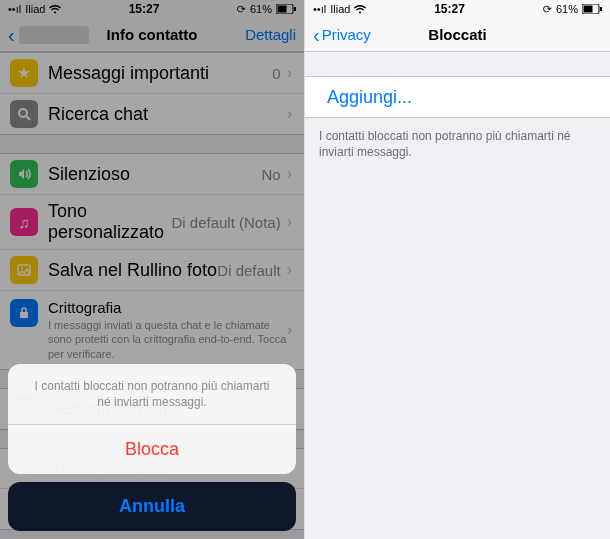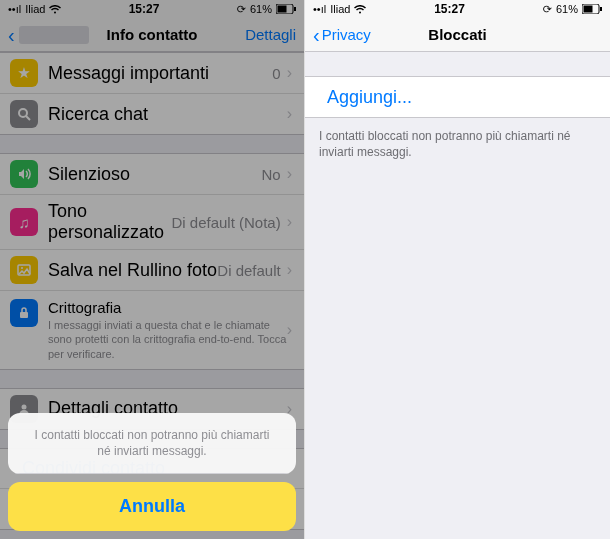--- a/index.html
+++ b/index.html
@@ -38,21 +38,21 @@
 
   
   .dim { position:absolute; inset:0; background:rgba(0,0,0,0.35); }
 
   
   .sheet { position:absolute; left:8px; right:8px; bottom:8px; }
   .sheet-group { background:rgba(248,248,248,0.97); border-radius:12px; overflow:hidden; margin-bottom:8px; }
   .sheet-msg { font-size:12px; color:#8e8e93; text-align:center; padding:14px 24px; border-bottom:0.5px solid #d1d1d6; line-height:1.35; }
   .sheet-btn { text-align:center; font-size:18px; padding:14px 0; }
   .sheet-btn.destructive { color:#ff3b30; }
-  .sheet-cancel { background:#fde047; border-radius:12px; text-align:center; font-size:18px; color:#007aff; font-weight:600; padding:14px 0; }
+  .sheet-cancel { background:#0f172a; border-radius:12px; text-align:center; font-size:18px; color:#007aff; font-weight:600; padding:14px 0; }
 
   
   .ic-star{background:#ffcc00;} .ic-search{background:#8e8e93;} .ic-mute{background:#34c759;} .ic-tone{background:#ff2d92;} .ic-photo{background:#ffcc00;} .ic-lock{background:#007aff;} .ic-contact{background:#8e8e93;}
 
   svg { display:block; }
 </style>
 </head>
 <body>
 
 <div class="container">
@@ -174,20 +174,21 @@
       </div>
       <div class="row linkrow textonly">
         <span class="label">Esporta chat</span>
       </div>
     </div>
 
     <div class="dim"></div>
     <div class="sheet">
       <div class="sheet-group">
         <div class="sheet-msg">I contatti bloccati non potranno più chiamarti né inviarti messaggi.</div>
+        <div class="sheet-btn destructive">Blocca</div>
       </div>
       <div class="sheet-cancel">Annulla</div>
     </div>
   </div>
 
   <div class="phone" style="background:#efeff4;">
     <div class="status" style="background:#f7f7f7;">
       <div class="left">
         <span>••ıl</span>
         <span>Iliad</span>

